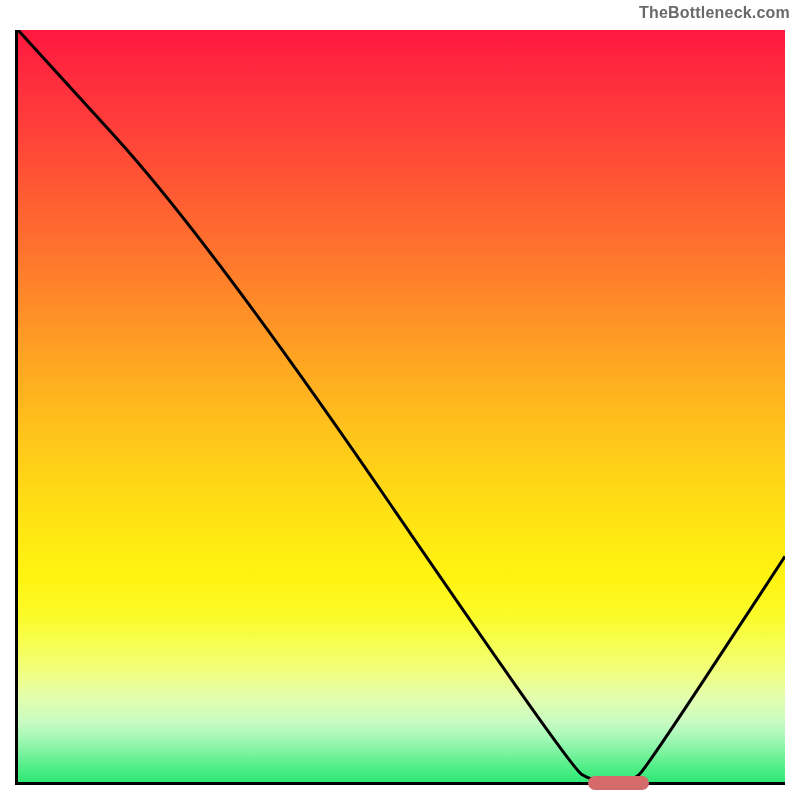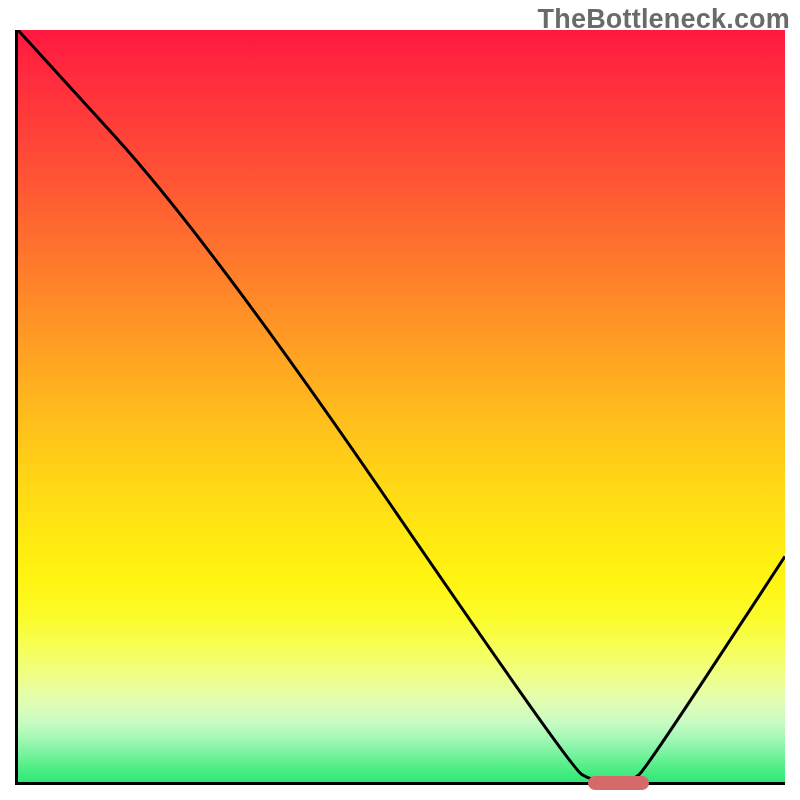--- a/index.html
+++ b/index.html
@@ -13,21 +13,21 @@
   }
   .chart-wrap {
     position: relative;
     width: 800px;
     height: 800px;
   }
   .watermark {
     position: absolute;
     top: 4px;
     right: 10px;
-    font-size: 27px;
+    font-size: 16px;
     font-weight: 600;
     color: #6a6a6a;
     letter-spacing: 0.2px;
     user-select: none;
   }
   .plot-area {
     position: absolute;
     left: 15px;
     top: 30px;
     width: 770px;

